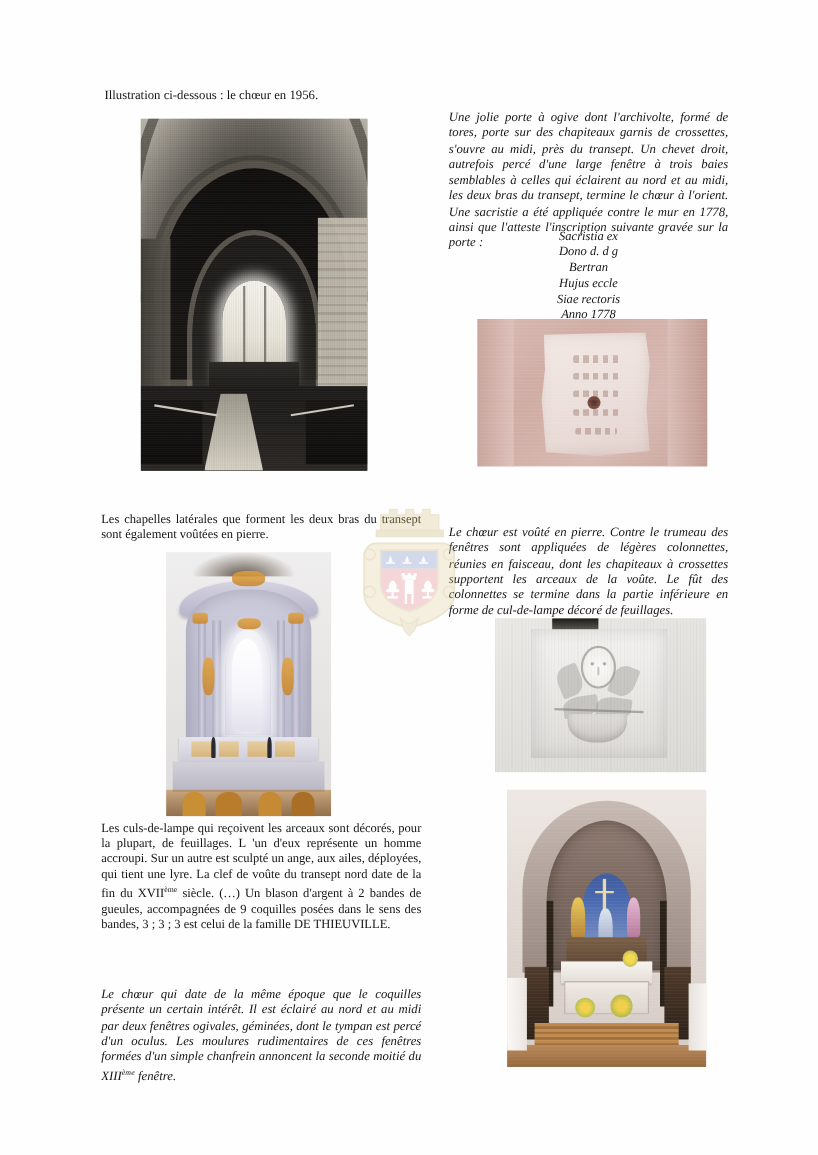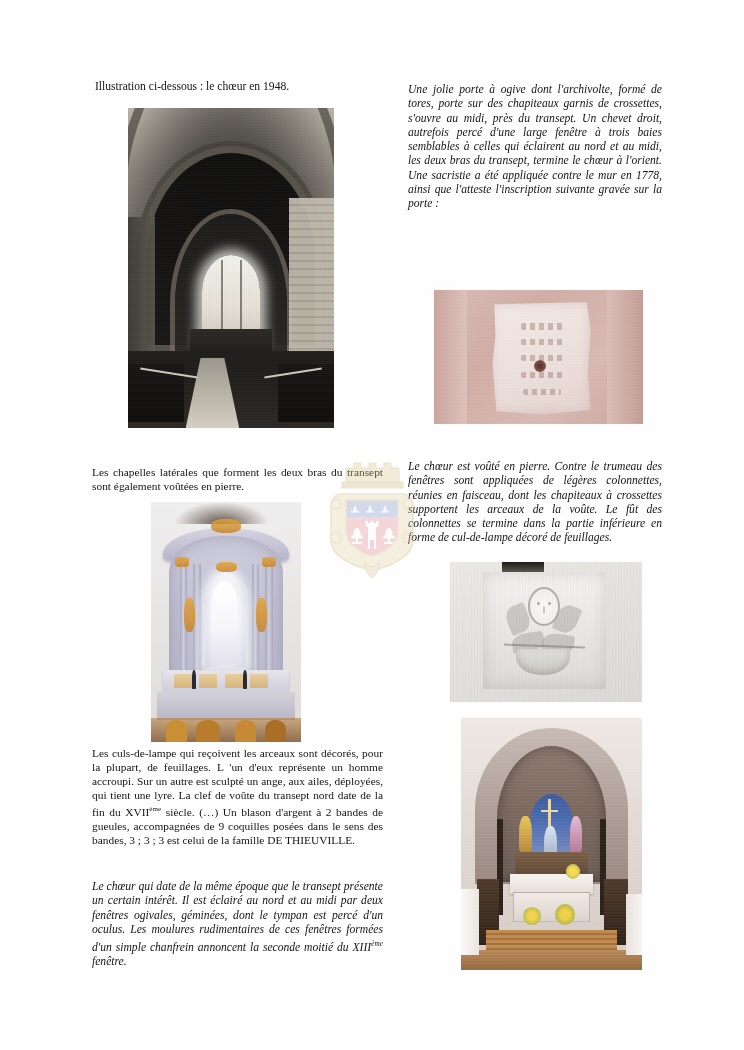--- a/index.html
+++ b/index.html
@@ -28,20 +28,21 @@
     text-align: justify;
     font-size: 11.4px;
     line-height: 14.1px;
     color: #141414;
     -webkit-font-smoothing: none;
   }
   .txt.italic {
     font-style: italic;
     font-size: 11.6px;
     line-height: 14.3px;
+    margin-top: 17px;
   }
   .txt.roman { font-style: normal; }
 
   .caption-top {
     position: absolute;
     left: 95px;
     top: 80px;
     font-size: 11.6px;
     line-height: 14px;
     white-space: nowrap;
@@ -426,21 +427,21 @@
     background: linear-gradient(270deg,#f7f4f1,#e7e1dc);
   }
   #cc-grain { position:absolute; inset:0;
     background-image: repeating-linear-gradient(0deg, rgba(255,255,255,.04) 0 1px, transparent 1px 3px); }
 </style>
 </head>
 <body>
 
 <div class="page">
 
-  <div class="caption-top">Illustration ci-dessous : le chœur en 1948.</div>
+  <div class="caption-top">Illustration ci-dessous : le chœur en 1956.</div>
 
   <div class="photo" id="photo-nave-1957">
     <div class="sky"></div>
     <div class="nave-vault" id="nave-outer"></div>
     <div class="nave-vault" id="nave-arch1"></div>
     <div class="nave-vault" id="nave-arch2"></div>
     <div id="nave-window"></div>
     <div id="nave-pillar-right"></div>
     <div id="nave-pillar-left"></div>
     <div id="nave-altar"></div>
@@ -448,20 +449,28 @@
     <div id="nave-aisle"></div>
     <div class="nave-bench" id="nave-bench-l"></div>
     <div class="nave-bench" id="nave-bench-r"></div>
     <div class="nave-rail" id="nave-rail-l"></div>
     <div class="nave-rail" id="nave-rail-r"></div>
     <div id="nave-grain"></div>
   </div>
 
   <div class="txt italic" id="para-porte">Une jolie porte à ogive dont l'archivolte, formé de tores, porte sur des chapiteaux garnis de crossettes, s'ouvre au midi, près du transept. Un chevet droit, autrefois percé d'une large fenêtre à trois baies semblables à celles qui éclairent au nord et au midi, les deux bras du transept, termine le chœur à l'orient. Une sacristie a été appliquée contre le mur en 1778, ainsi que l'atteste l'inscription suivante gravée sur la porte :</div>
 
+  <div class="inscription">
+    <div>Sacristia ex</div>
+    <div>Dono d. d g</div>
+    <div>Bertran</div>
+    <div>Hujus eccle</div>
+    <div>Siae rectoris</div>
+    <div>Anno 1778</div>
+  </div>
 
   <div class="photo" id="photo-inscription">
     <div id="insc-side-l"></div>
     <div id="insc-side-r"></div>
     <div id="insc-plaque">
       <div class="insc-line" id="il1"></div>
       <div class="insc-line" id="il2"></div>
       <div class="insc-line" id="il3"></div>
       <div class="insc-line" id="il4"></div>
       <div class="insc-line" id="il5"></div>
@@ -569,21 +578,21 @@
       <div class="corbel-leaf" id="cl4"></div>
       <div id="corbel-lower"></div>
       <div id="corbel-crack"></div>
     </div>
     <div id="corbel-topdark"></div>
     <div id="corbel-grain"></div>
   </div>
 
   <div class="txt roman" id="para-culs"><span>Les culs-de-lampe qui reçoivent les arceaux sont décorés, pour la plupart, de feuillages. L 'un d'eux représente un homme accroupi. Sur un autre est sculpté un ange, aux ailes, déployées, qui tient une lyre. La clef de voûte du transept nord date de la fin du XVII</span><sup>ème</sup><span> siècle. (…) Un blason d'argent à 2 bandes de gueules, accompagnées de 9 coquilles posées dans le sens des bandes, 3 ; 3 ; 3  est celui de la famille DE THIEUVILLE.</span></div>
 
-  <div class="txt italic" id="para-choeur"><span>Le chœur qui date de la même époque que le transept présente un certain intérêt. Il est éclairé au nord et au midi par deux fenêtres ogivales, géminées, dont le tympan est percé d'un oculus. Les moulures rudimentaires de ces fenêtres formées d'un simple chanfrein annoncent la seconde moitié du XIII</span><sup>ème</sup><span> fenêtre.</span></div>
+  <div class="txt italic" id="para-choeur"><span>Le chœur qui date de la même époque que le coquilles présente un certain intérêt. Il est éclairé au nord et au midi par deux fenêtres ogivales, géminées, dont le tympan est percé d'un oculus. Les moulures rudimentaires de ces fenêtres formées d'un simple chanfrein annoncent la seconde moitié du XIII</span><sup>ème</sup><span> fenêtre.</span></div>
 
   <div class="photo" id="photo-choir-color">
     <div id="cc-walls"></div>
     <div id="cc-arch-outer"></div>
     <div id="cc-arch-inner"></div>
     <div id="cc-window"></div>
     <div id="cc-cross"></div>
     <div class="cc-statue" id="cs1"></div>
     <div class="cc-statue" id="cs2"></div>
     <div class="cc-statue" id="cs3"></div>

